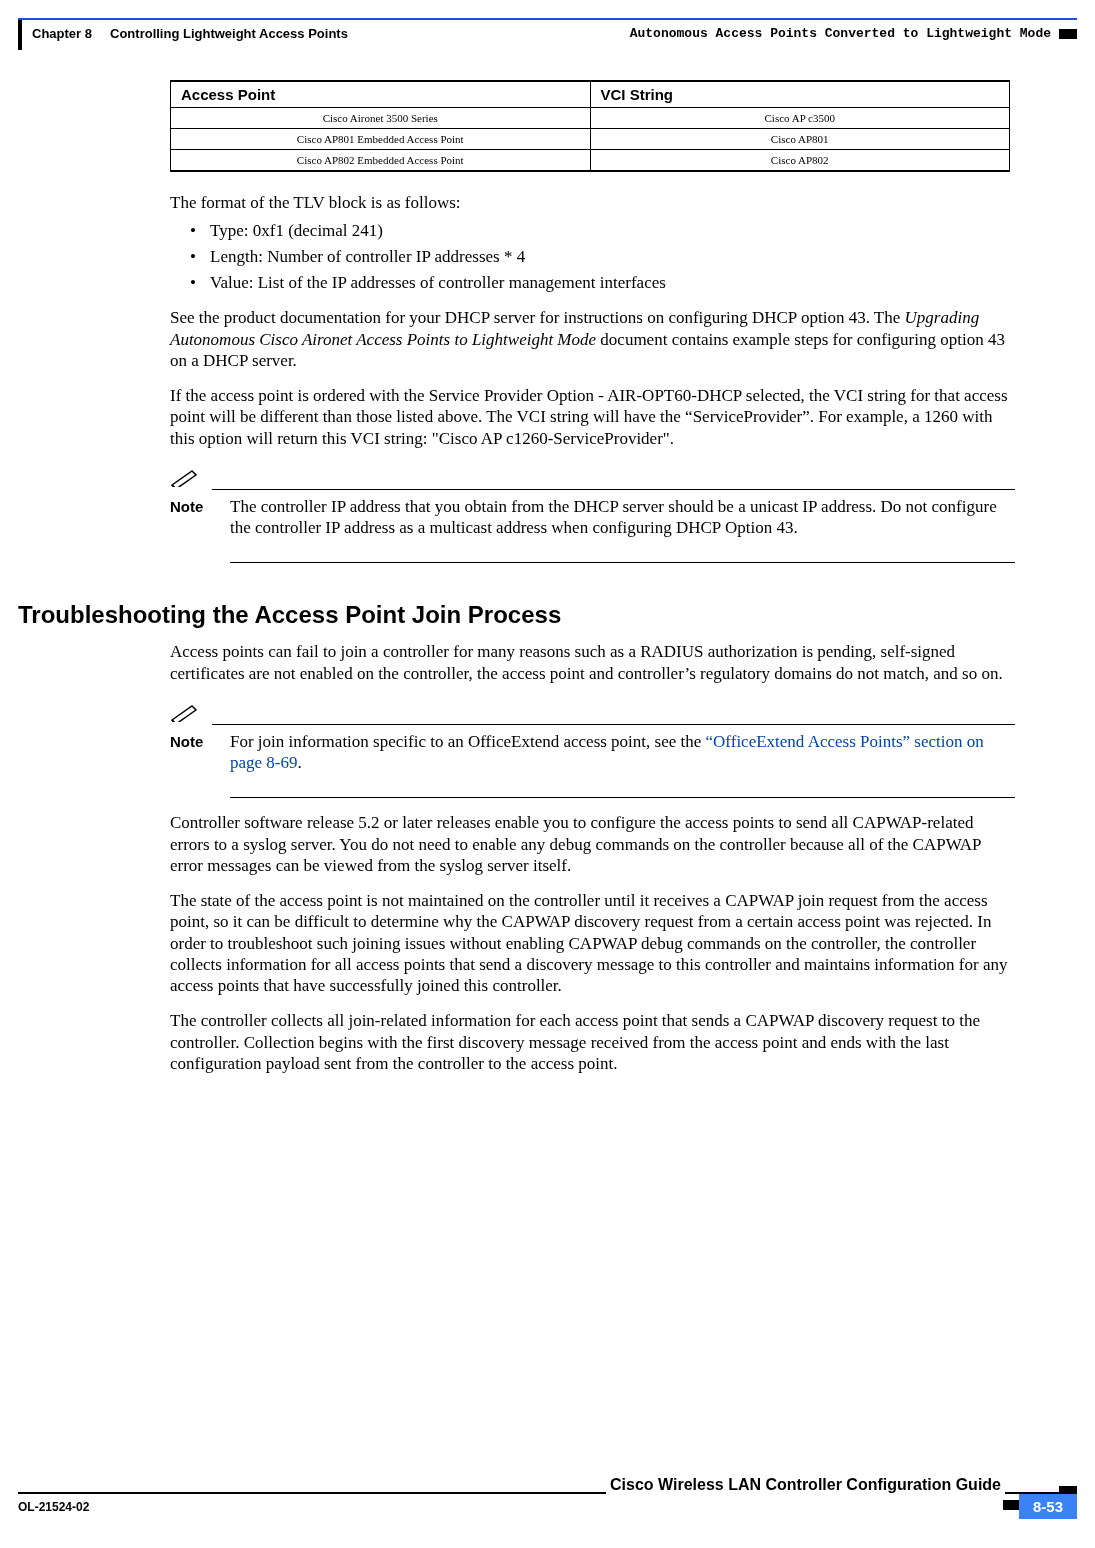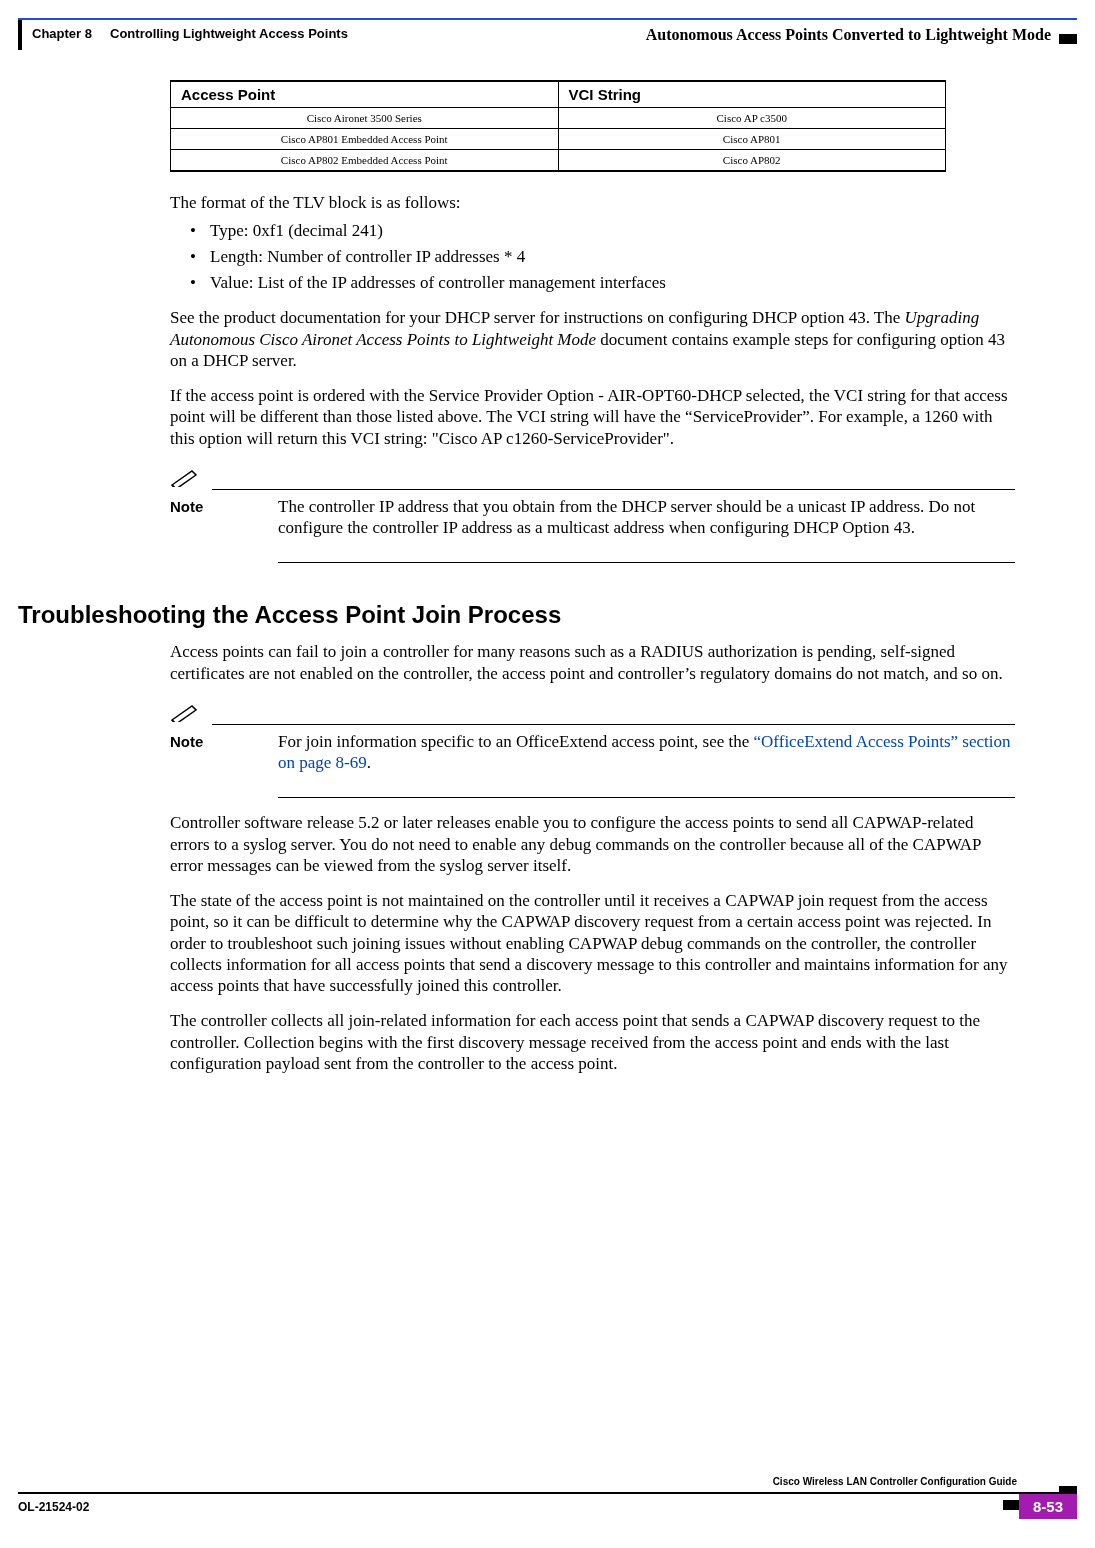--- a/index.html
+++ b/index.html
@@ -29,25 +29,25 @@
   .header-left-text {
     position: absolute;
     left: 14px; top: 6px;
     font-family: Arial, Helvetica, sans-serif;
     font-weight: bold;
     font-size: 13px;
   }
   .header-right {
     position: absolute;
     right: 0; top: 6px;
-    font-family: Liberation Serif, serif;
-    font-weight: bold;
-    font-size: 16px;
+    font-family: Liberation Mono, monospace;
+    font-weight: bold;
+    font-size: 13px;
     display: flex;
-    align-items: flex-end;
+    align-items: center;
   }
   .header-right-bar {
     display: inline-block;
     width: 18px; height: 10px;
     background: #000;
     margin-left: 8px;
   }
 
   .content { position: absolute; left: 0; right: 0; top: 80px; }
   .table-caption {
@@ -55,21 +55,21 @@
     font-family: Arial, Helvetica, sans-serif;
     font-style: italic;
     font-weight: bold;
     font-size: 15px;
     margin-bottom: 10px;
   }
   .table-caption .tnum { font-style: italic; font-weight: bold; margin-right: 40px; }
   table.vci {
     margin-left: 170px;
     border-collapse: collapse;
-    width: 776px;
+    width: 840px;
     padding-left: 24px;
   }
   table.vci th, table.vci td {
     border: 1px solid #000;
     padding: 4px 10px;
     text-align: left;
     vertical-align: top;
   }
   table.vci th {
     font-family: Arial, Helvetica, sans-serif;
@@ -95,21 +95,21 @@
     display: flex; align-items: flex-end;
   }
   .note-block .note-icon {
     width: 42px; flex-shrink:0;
   }
   .note-block .note-rule {
     flex: 1; height: 0; border-top: 1.5px solid #000;
     margin-bottom: 2px;
   }
   .note-block .note-body {
-    display: flex; margin-top: 4px; gap: 48px;
+    display: flex; margin-top: 4px;
   }
   .note-block .note-label {
     width: 60px; flex-shrink:0;
     font-family: Arial, Helvetica, sans-serif;
     font-weight: bold; font-size: 15px;
     padding-top: 2px;
   }
   .note-block .note-text {
     flex: 1; line-height: 1.25;
     border-bottom: 1.5px solid #000;
@@ -128,38 +128,38 @@
     position: absolute;
     left: 18px; right: 18px;
     bottom: 24px;
   }
   .footer-line {
     border-top: 2px solid #000;
     position: relative;
     height: 30px;
   }
   .footer-title {
-    position: absolute; right: 56px; top: -18px;
-    font-family: Arial, Helvetica, sans-serif;
-    font-weight: bold; font-size: 10px;
+    position: absolute; right: 72px; top: -18px;
+    font-family: Arial, Helvetica, sans-serif;
+    font-weight: bold; font-size: 16px;
     background: #fff;
     padding: 0 4px;
   }
   .footer-bar-right {
     position: absolute; right: 0; top: -8px;
     width: 18px; height: 10px; background: #000;
   }
   .footer-ol {
     position: absolute; left: 0; top: 6px;
     font-family: Arial, Helvetica, sans-serif;
     font-weight: bold; font-size: 12px;
   }
   .footer-page {
     position: absolute; right: 0; top: 0;
-    background: #a21caf; color: #fff;
+    background: #3b82f6; color: #fff;
     font-family: Arial, Helvetica, sans-serif;
     font-weight: bold; font-size: 15px;
     padding: 4px 14px;
   }
   .footer-page-bar{
     position:absolute; right:56px; top:6px;
     width:18px; height:10px; background:#000;
   }
 
   .pencil-icon { width: 30px; height: 20px; }

